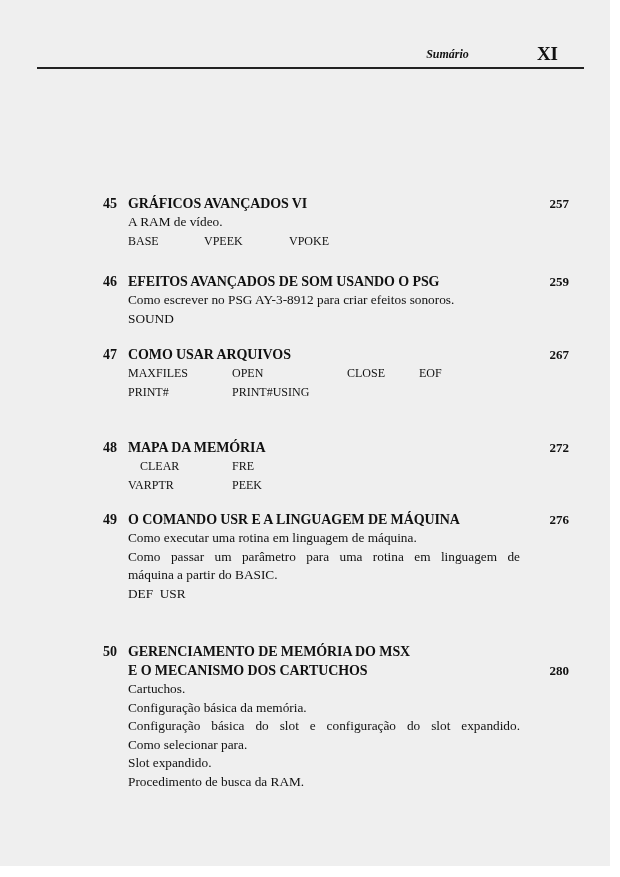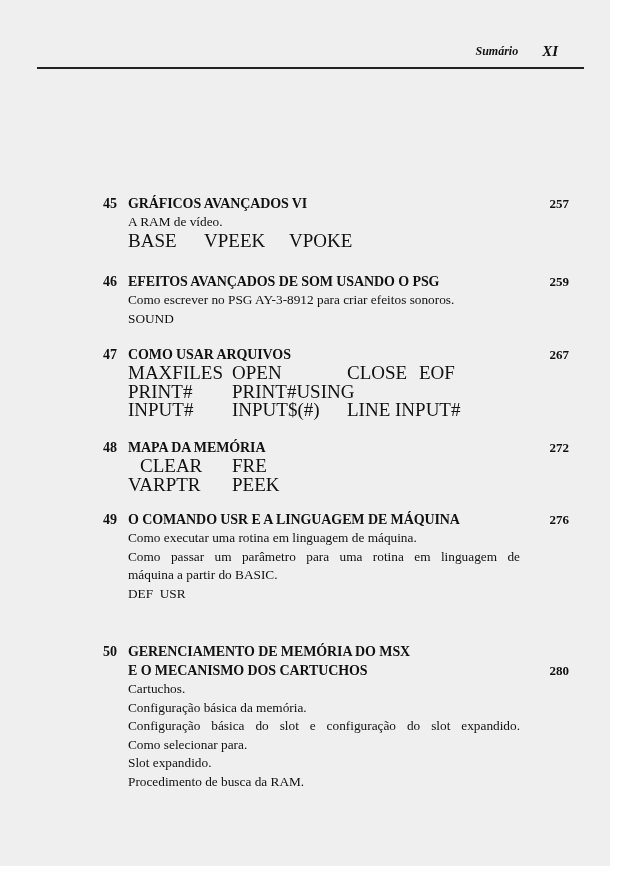--- a/index.html
+++ b/index.html
@@ -15,21 +15,21 @@
     position: absolute; left: 0; top: 0;
     width: 610px; height: 866px;
     background: #efefef;
   }
   .run-head {
     position: absolute; top: 43px; right: 52px;
     font-size: 12px; font-weight: bold;
     display: flex; gap: 24px; align-items: center;
   }
   .run-head .sec { font-style: italic; font-weight: bold; }
-  .run-head .folio { font-style: italic; font-weight: bold; font-size: 15px; }
+  .run-head .folio { font-weight: bold; font-size: 19px; margin-left: 44px; }
   .rule {
     position: absolute; left: 37px; top: 67px; width: 547px; height: 0;
     border-top: 2px solid #222;
   }
   .chap {
     position: absolute; left: 103px; width: 466px;
   }
   .chap .num {
     position: absolute; left: 0; top: 0;
     font-weight: bold; font-size: 14px; line-height: 19px;
@@ -45,21 +45,21 @@
     font-weight: bold; font-size: 13px; line-height: 19px;
   }
   .chap .pg.low { top: 19px; }
   .chap .line {
     margin-left: 25px; font-size: 13.3px; line-height: 18.6px;
   }
   .chap .line.just {
     width: 392px; text-align: justify; text-align-last: justify;
     word-spacing: 1px;
   }
-  .kw-row { margin-left: 25px; position: relative; height: 18.6px; font-size: 19px; line-height: 18.6px; }
+  .kw-row { margin-left: 25px; position: relative; height: 18.6px; font-size: 12px; line-height: 18.6px; }
   .kw-row span { position: absolute; top: 0; }
 </style>
 </head>
 <body>
 
 <div class="page">
 
   <div class="run-head">
     <span class="sec">Sumário</span>
     <span class="folio">XI</span>
@@ -94,25 +94,20 @@
     <div class="kw-row">
       <span style="left:0">MAXFILES</span>
       <span style="left:104px">OPEN</span>
       <span style="left:219px">CLOSE</span>
       <span style="left:291px">EOF</span>
     </div>
     <div class="kw-row">
       <span style="left:0">PRINT#</span>
       <span style="left:104px">PRINT#USING</span>
     </div>
-    <div class="kw-row">
-      <span style="left:0">INPUT#</span>
-      <span style="left:104px">INPUT$(#)</span>
-      <span style="left:219px">LINE INPUT#</span>
-    </div>
   </div>
 
   <div class="chap" style="top:438px">
     <span class="num">48</span>
     <div class="title">MAPA DA MEMÓRIA</div>
     <span class="pg">272</span>
     <div class="kw-row">
       <span style="left:12px">CLEAR</span>
       <span style="left:104px">FRE</span>
     </div>

